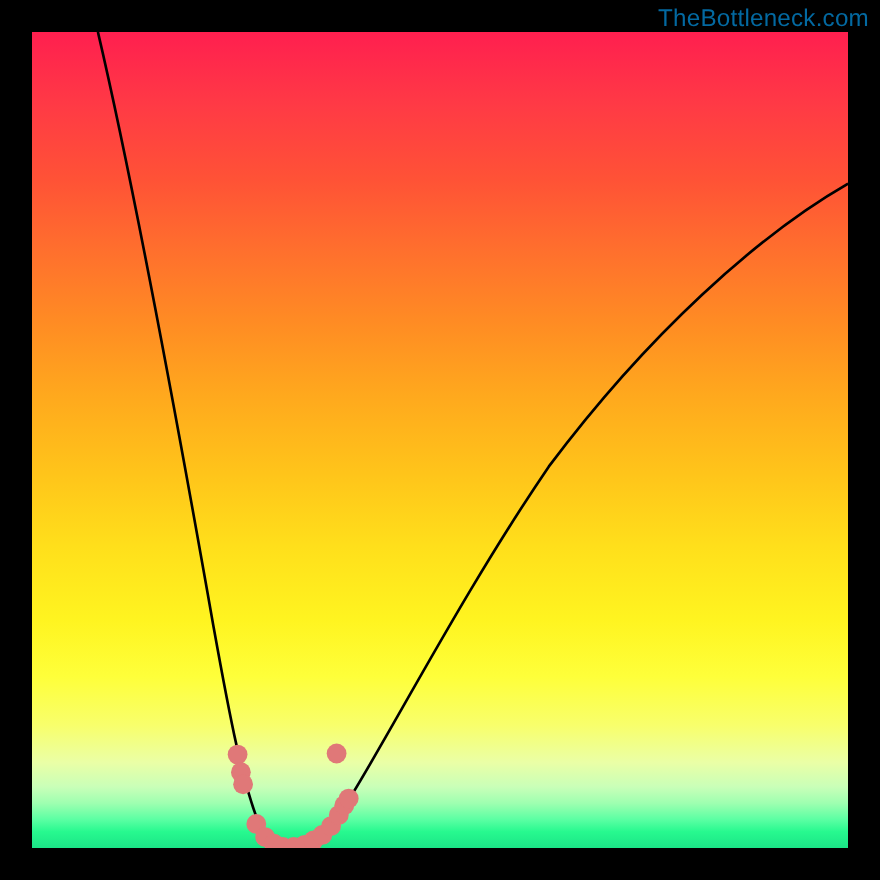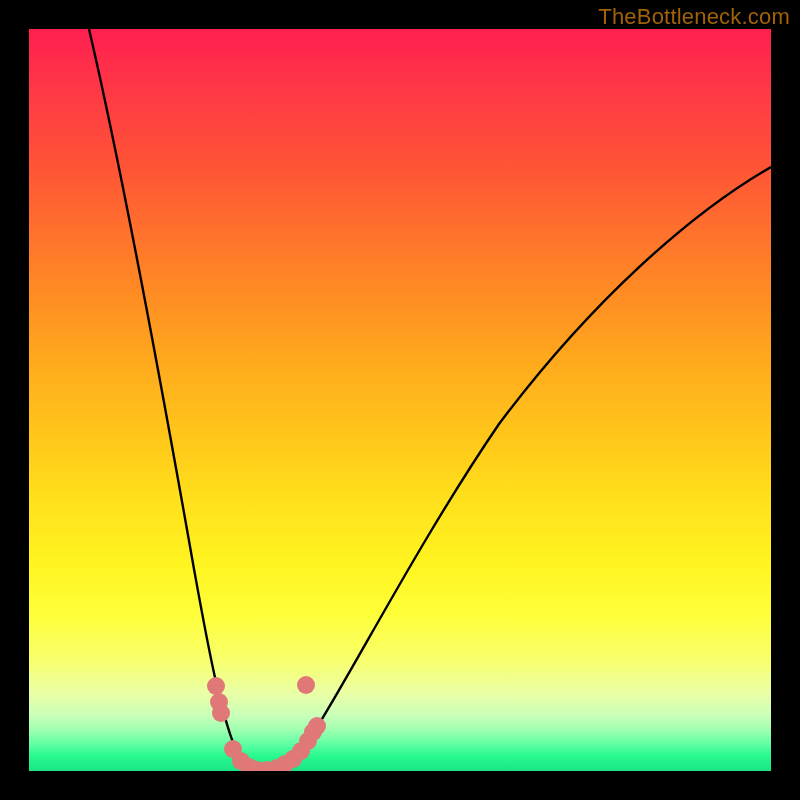--- a/index.html
+++ b/index.html
@@ -47,21 +47,21 @@
       #9effb0 94.5%,
       #5bffa3 96.5%,
       #27f98f 98%,
       #1be487 100%
     );
   }
   .watermark {
     position: absolute;
     top: 4px;
     right: 10px;
-    color: #a16207;
+    color: #0369a1;
     font-size: 22px;
     font-weight: 500;
     letter-spacing: 0.2px;
     user-select: none;
   }
   svg.curves {
     position: absolute;
     inset: 0;
   }
 </style>

